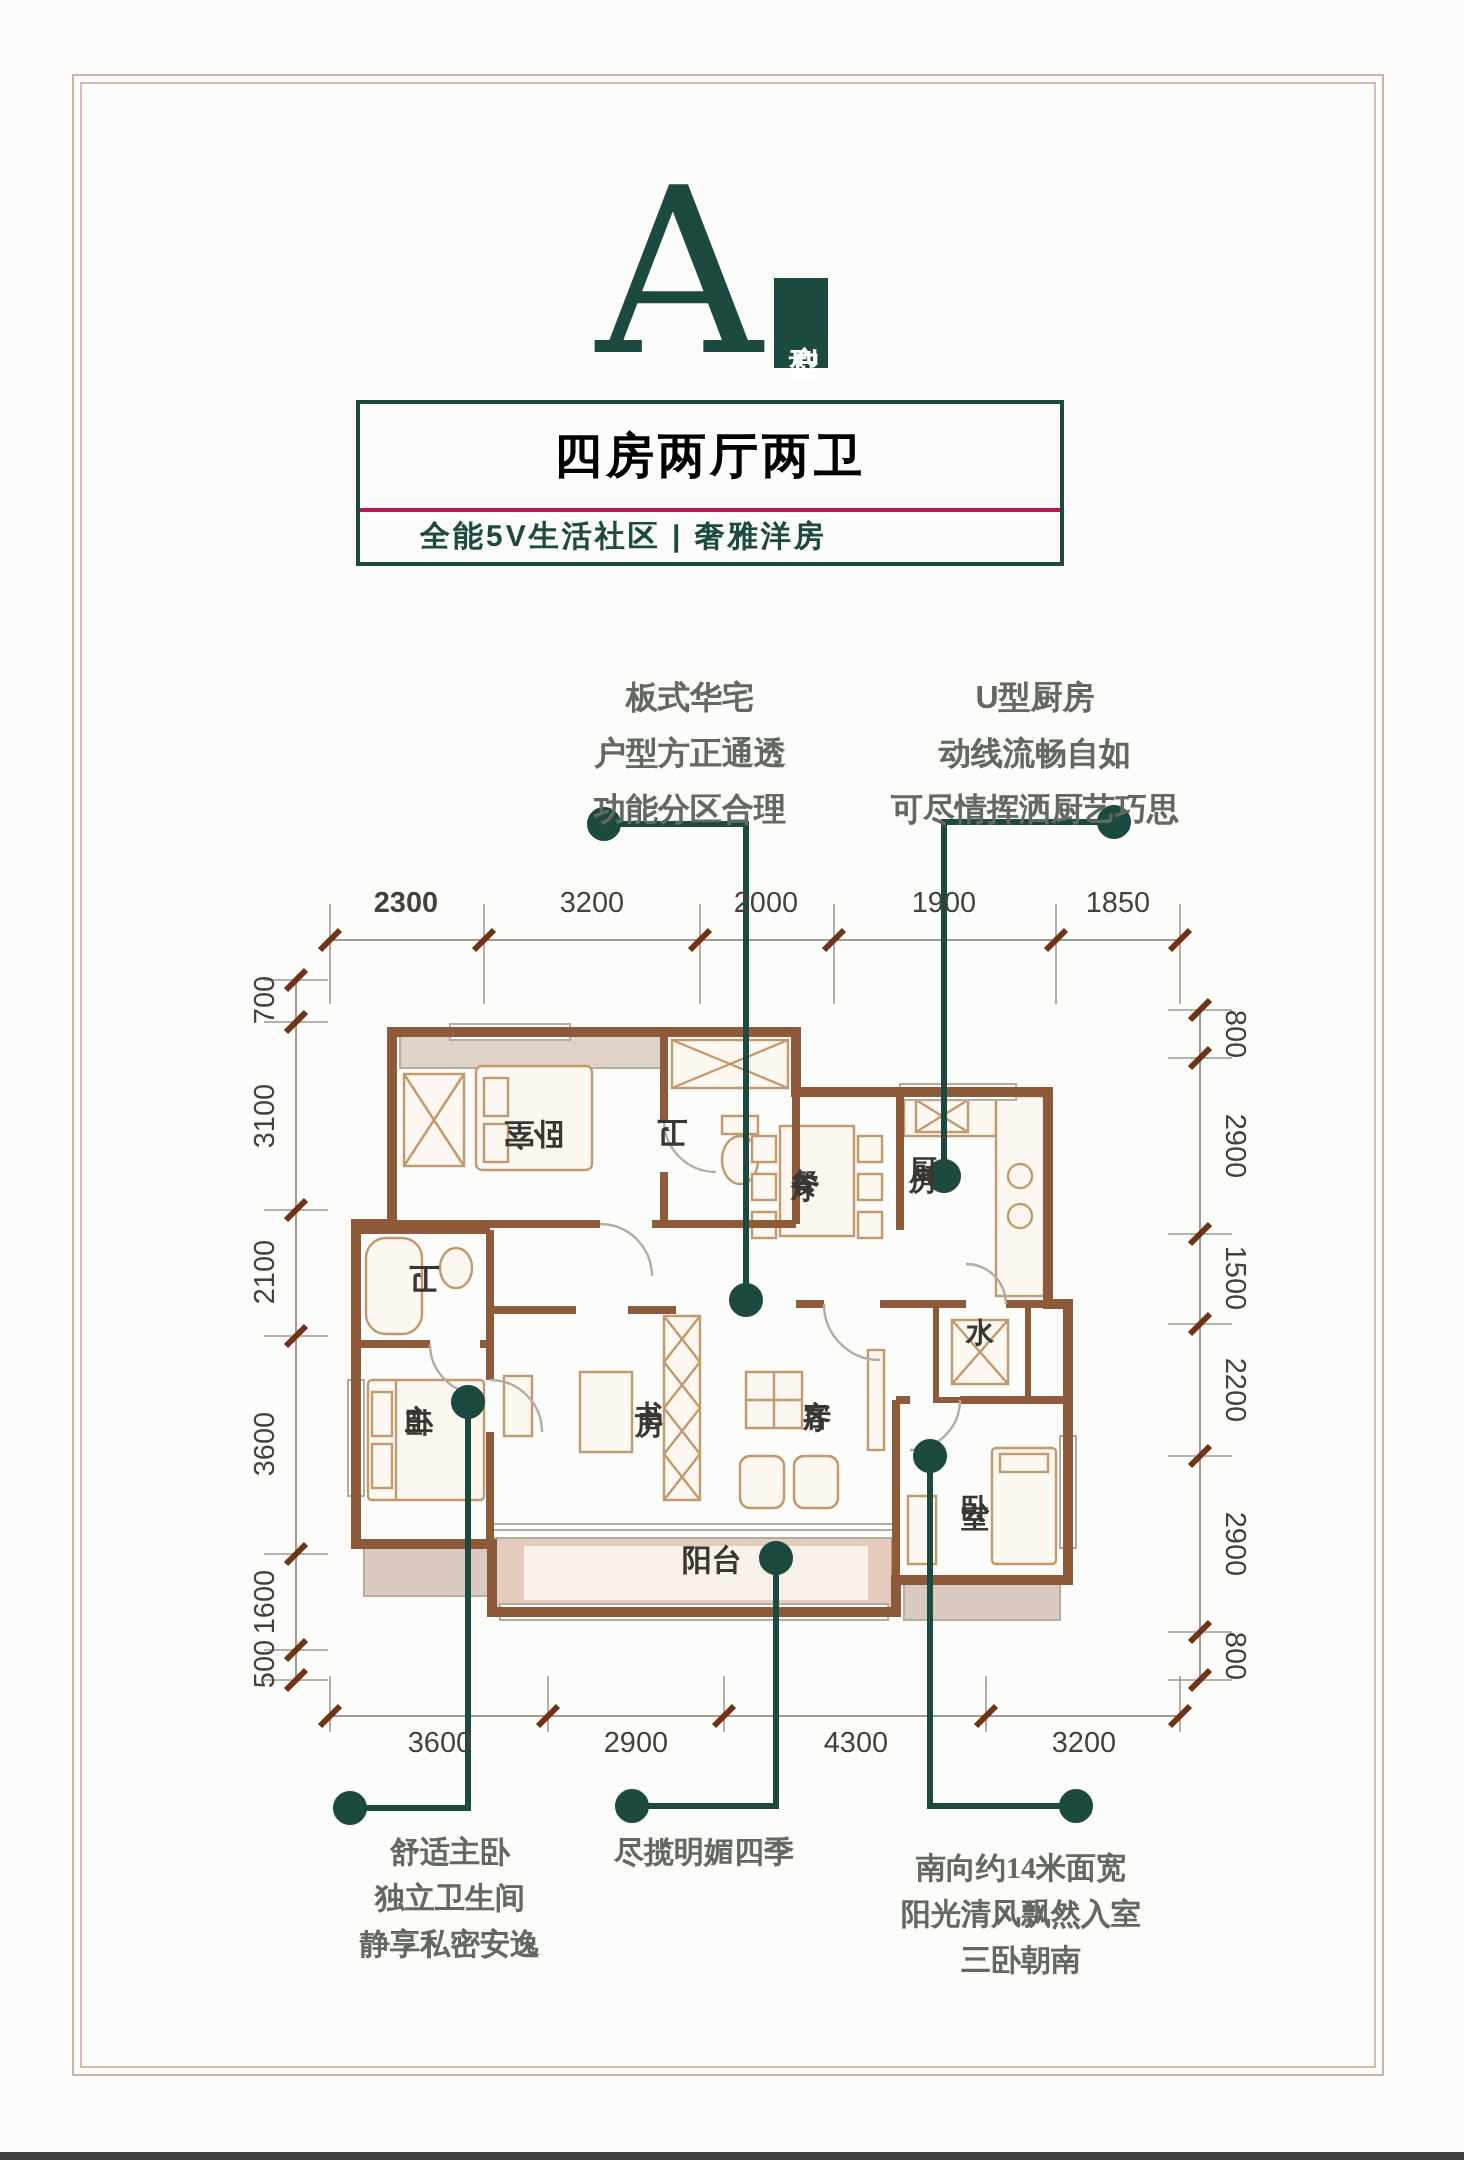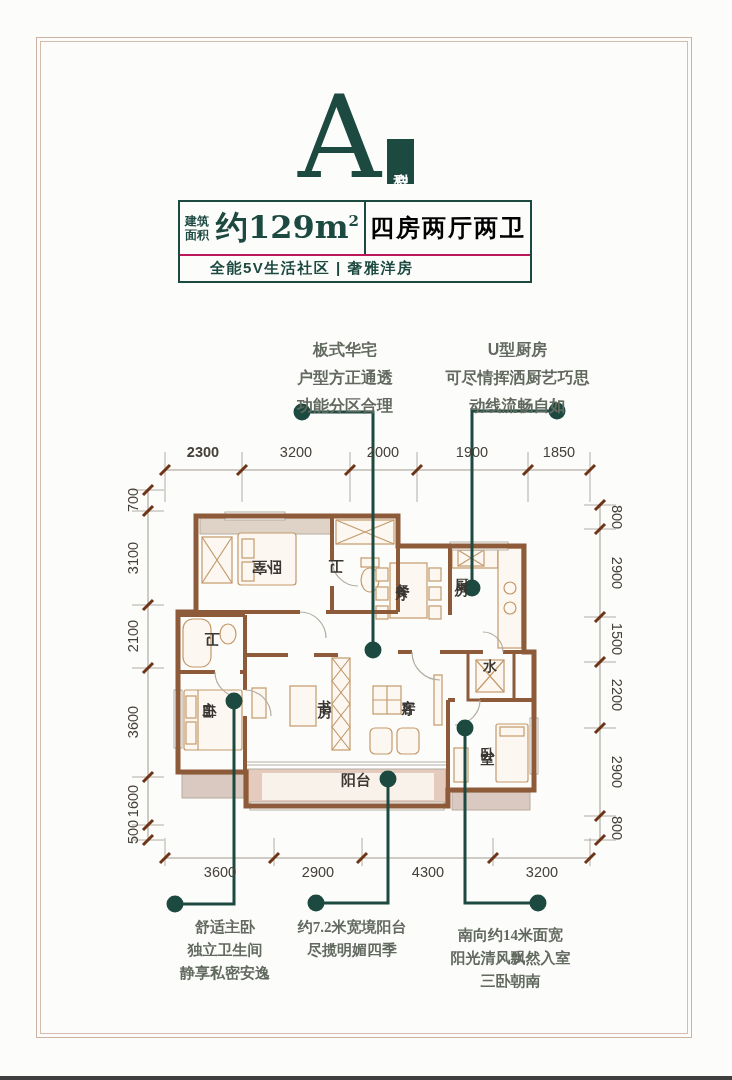--- a/index.html
+++ b/index.html
@@ -51,27 +51,20 @@
 
   <div class="frame-outer">
     <div class="frame-inner"></div>
   </div>
 
   <div class="type-a">A</div>
   <div class="type-badge">户型</div>
 
   <div class="info-table">
     <div class="info-row1">
-      <div class="cell-area">
-        <div class="area-label">
-          <div>建筑</div>
-          <div>面积</div>
-        </div>
-        <div class="area-value"><span>约129m</span><sup>2</sup></div>
-      </div>
       <div class="cell-layout">四房两厅两卫</div>
     </div>
     <div class="info-row2">全能5V生活社区 | 奢雅洋房</div>
   </div>
 
   <svg class="plan-svg" width="732" height="1080" viewBox="0 0 732 1080">
 
     <g fill="#d9c9c1" stroke="#b8ab9f" stroke-width="1">
       <rect x="182" y="774" width="62" height="24"></rect>
       <rect x="452" y="792" width="78" height="18"></rect>
@@ -189,30 +182,29 @@
     </g>
   </svg>
 
   <div class="callout top" style="left:245px;top:336px;width:200px;">
     <div>板式华宅</div>
     <div>户型方正通透</div>
     <div>功能分区合理</div>
   </div>
   <div class="callout top" style="left:405px;top:336px;width:225px;">
     <div>U型厨房</div>
+    <div>动线流畅自如</div>
     <div>可尽情挥洒厨艺巧思</div>
-    <div>动线流畅自如</div>
   </div>
   <div class="callout bottom" style="left:125px;top:916px;width:200px;">
     <div>舒适主卧</div>
     <div>独立卫生间</div>
     <div>静享私密安逸</div>
   </div>
   <div class="callout bottom" style="left:252px;top:916px;width:200px;">
-    <div>约7.2米宽境阳台</div>
     <div>尽揽明媚四季</div>
   </div>
   <div class="callout bottom" style="left:398px;top:924px;width:225px;">
     <div>南向约14米面宽</div>
     <div>阳光清风飘然入室</div>
     <div>三卧朝南</div>
   </div>
 
   <div>
     <span class="dim" style="left:173px;top:444px;font-weight:bold;">2300</span>

